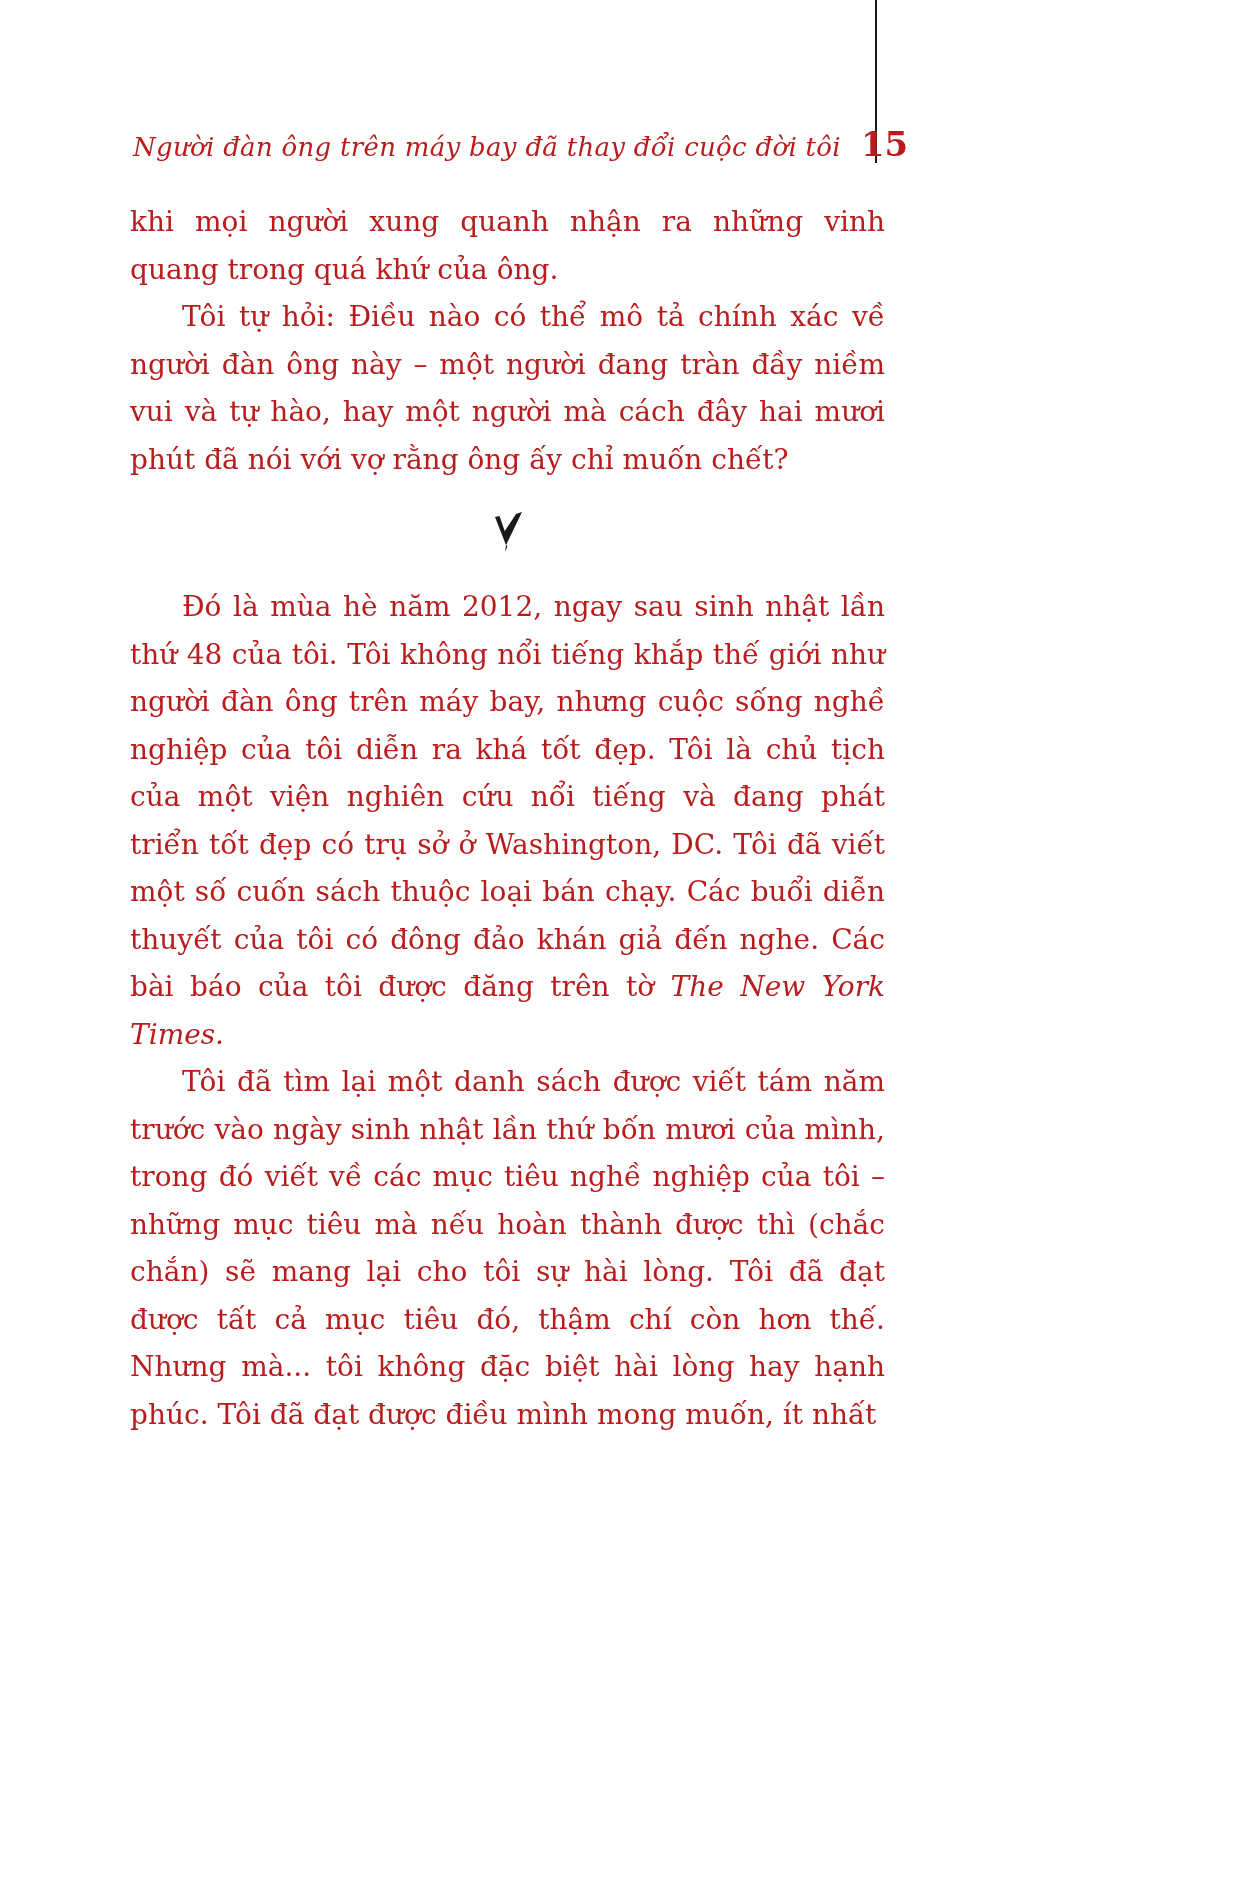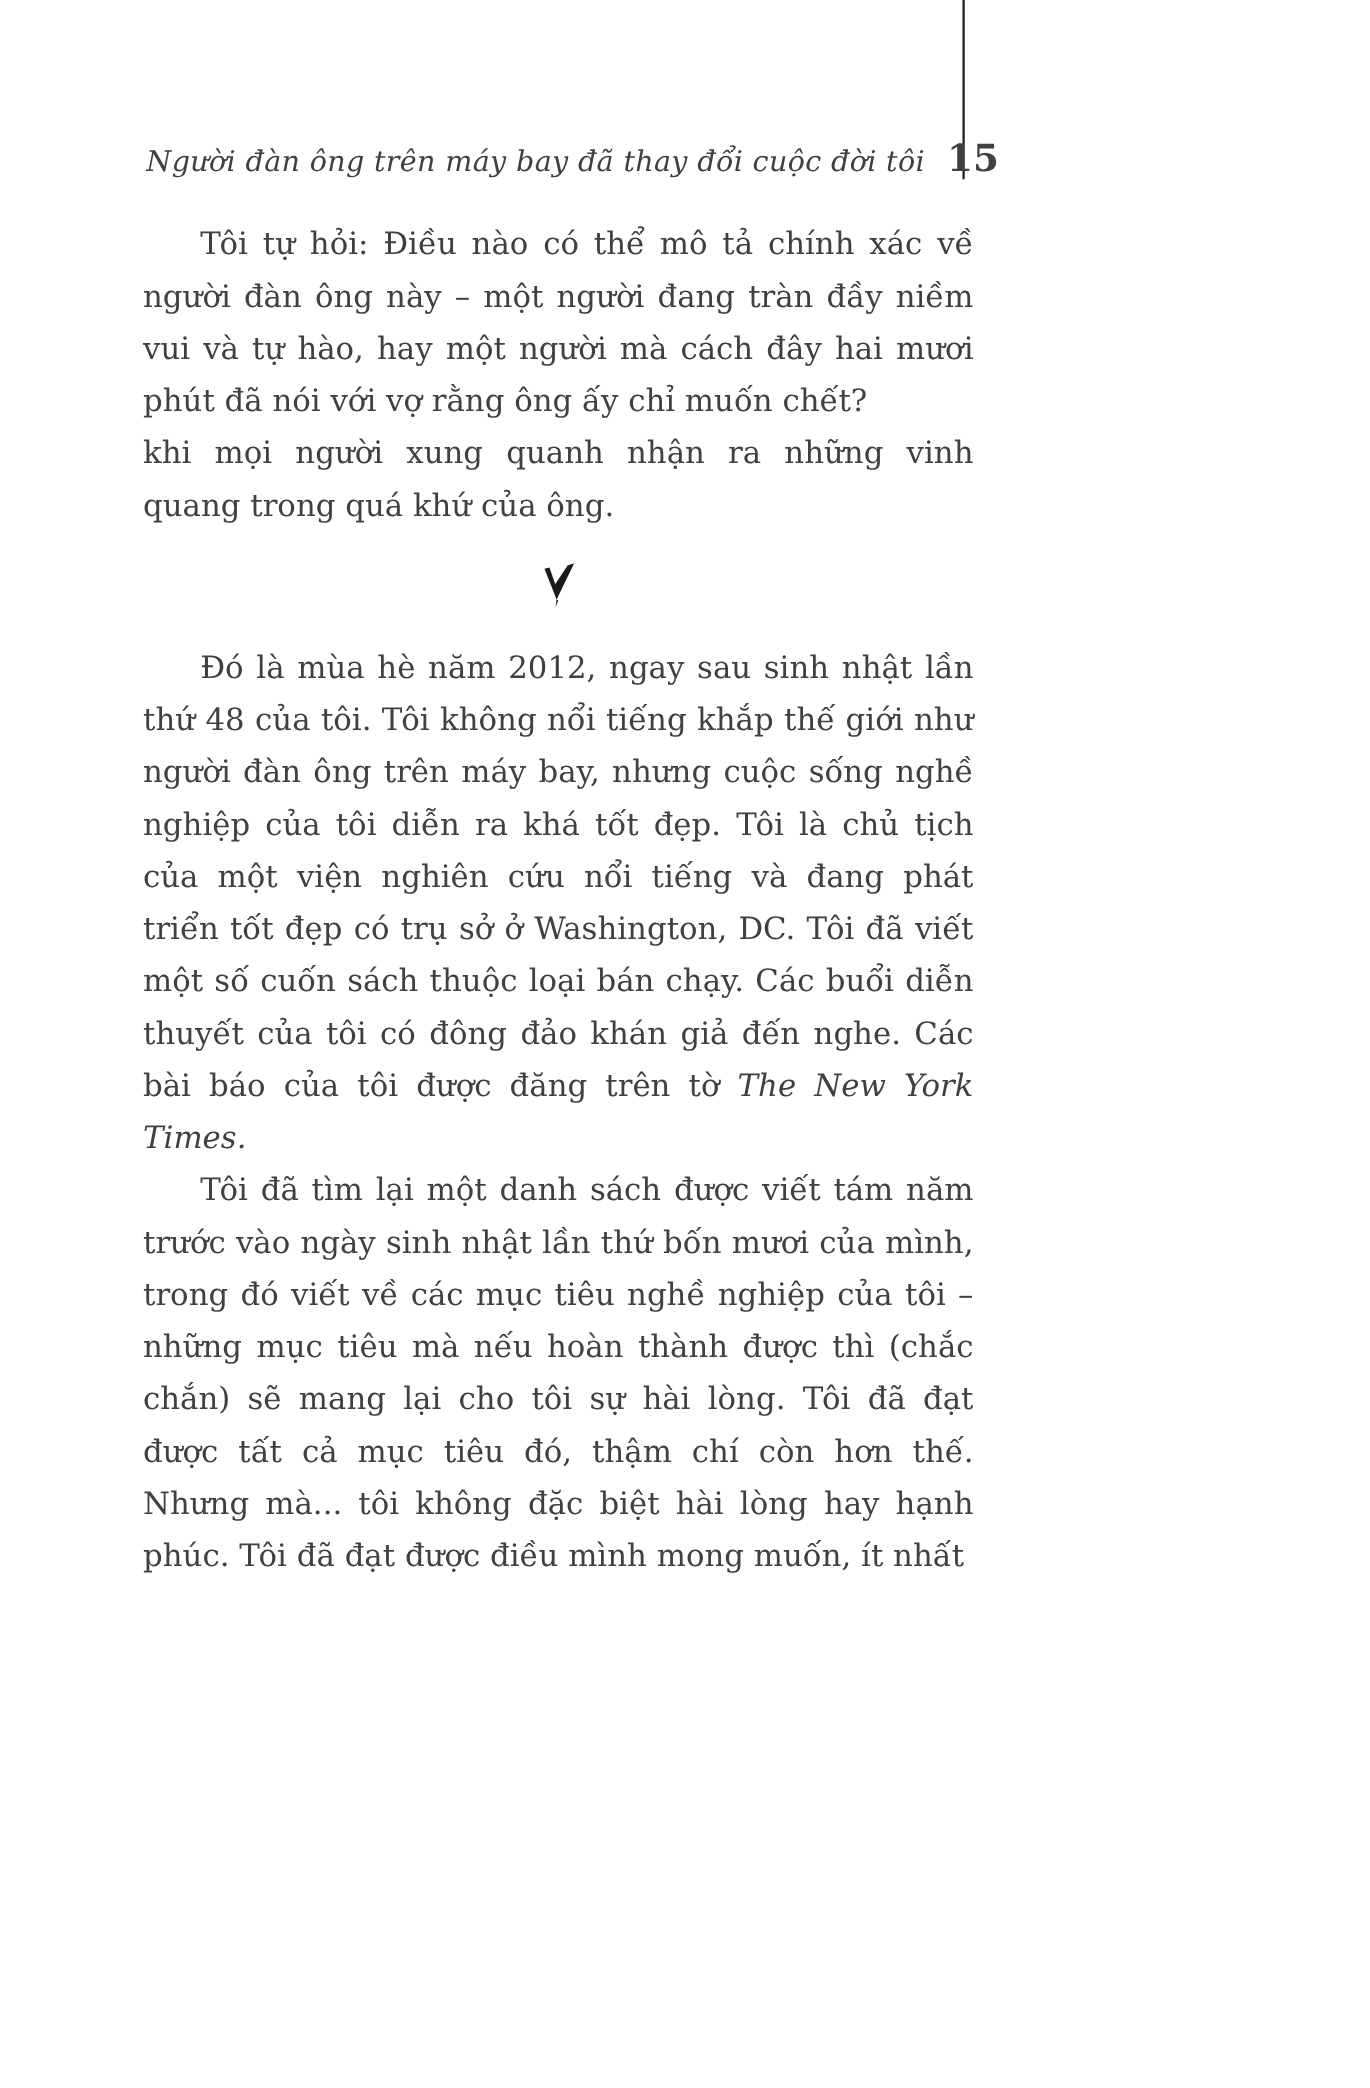--- a/index.html
+++ b/index.html
@@ -6,21 +6,21 @@
     margin: 0;
     padding: 0;
     background: #ffffff;
   }
   .page {
     position: relative;
     width: 1245px;
     height: 1898px;
     background: #ffffff;
     font-family: "DejaVu Serif", "Liberation Serif", serif;
-    color: #404040;
+    color: #b91c1c;
     overflow: hidden;
   }
   .corner-rule {
     position: absolute;
     left: 875px;
     top: 0;
     width: 2px;
     height: 163px;
     background: #1a1a1a;
   }
@@ -81,23 +81,23 @@
 
   <div class="corner-rule"></div>
 
   <header class="running-head">
     <span class="running-title">Người đàn ông trên máy bay đã  thay đổi cuộc đời tôi</span>
     <span class="page-number">15</span>
   </header>
 
   <main class="body-text">
 
+    <p class="para no-indent">khi mọi người xung quanh nhận ra những vinh quang trong quá khứ của ông.</p>
+
     <p class="para">Tôi tự hỏi: Điều nào có thể mô tả chính xác về người đàn ông này – một người đang tràn đầy niềm vui và tự hào, hay một người mà cách đây hai mươi phút đã nói với vợ rằng ông ấy chỉ muốn chết?</p>
-
-    <p class="para no-indent">khi mọi người xung quanh nhận ra những vinh quang trong quá khứ của ông.</p>
 
     <div class="ornament">
       <svg width="34" height="40" viewBox="0 0 34 40" aria-hidden="true">
         <path d="M4 5 L15 33 L16.5 27 L8.5 4 Z" fill="#1a1a1a"></path>
         <path d="M31 0 L15 33 L12.5 21 L25 2 Z" fill="#1a1a1a"></path>
         <path d="M15 33 L14 40 L16.5 34 Z" fill="#1a1a1a"></path>
       </svg>
     </div>
 
 

